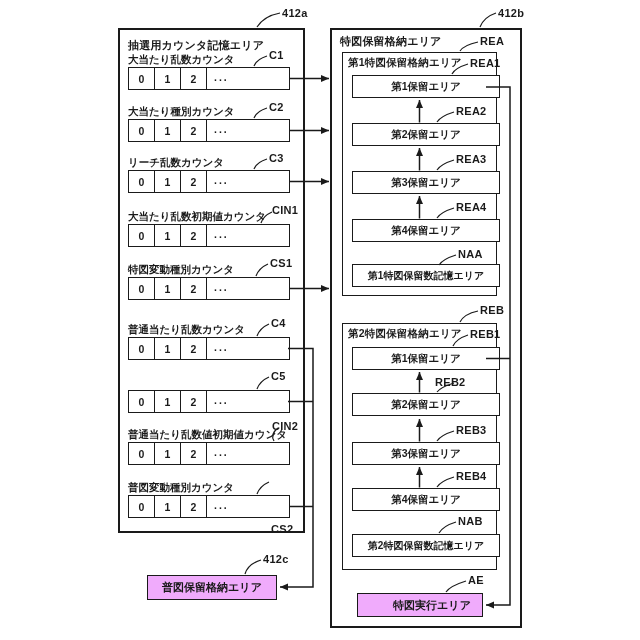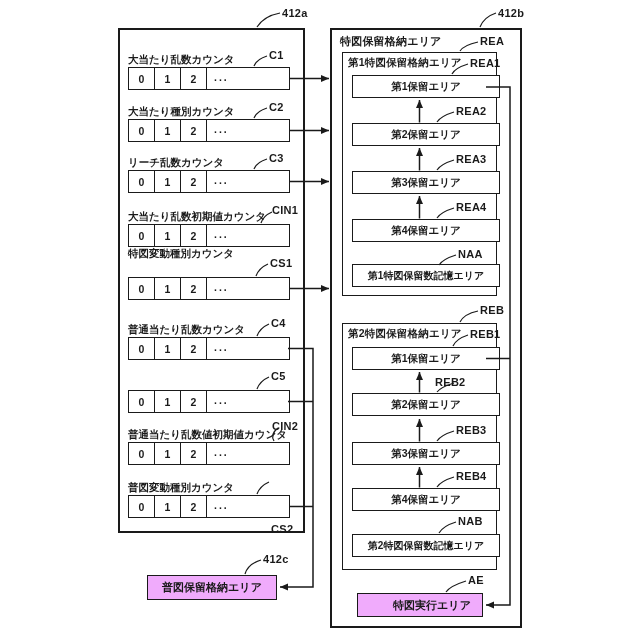--- a/index.html
+++ b/index.html
@@ -23,20 +23,21 @@
         align-items:center;justify-content:center;font-size:11px;font-weight:bold;
         white-space:nowrap;background:#f0abfc;}
   svg.overlay{position:absolute;left:0;top:0;pointer-events:none;}
 </style>
 </head>
 <body>
 
 <div id="stage">
 
   <div class="box" style="left:118px;top:28px;width:187px;height:505px;"></div>
+  <div class="jp" style="left:128px;top:38px;">抽選用カウンタ記憶エリア</div>
 
   <div class="clabel" style="top:53px">大当たり乱数カウンタ</div>
   <div class="crow" style="top:67px">
     <span class="cell">0</span>
     <span class="cell">1</span>
     <span class="cell">2</span>
     <span class="cell dots">...</span>
   </div>
 
   <div class="clabel" style="top:105px">大当たり種別カウンタ</div>
@@ -56,21 +57,21 @@
   </div>
 
   <div class="clabel" style="top:210px">大当たり乱数初期値カウンタ</div>
   <div class="crow" style="top:224px">
     <span class="cell">0</span>
     <span class="cell">1</span>
     <span class="cell">2</span>
     <span class="cell dots">...</span>
   </div>
 
-  <div class="clabel" style="top:247px">特図変動種別カウンタ</div>
+  <div class="clabel" style="top:263px">特図変動種別カウンタ</div>
   <div class="crow" style="top:277px">
     <span class="cell">0</span>
     <span class="cell">1</span>
     <span class="cell">2</span>
     <span class="cell dots">...</span>
   </div>
 
   <div class="clabel" style="top:323px">普通当たり乱数カウンタ</div>
   <div class="crow" style="top:337px">
     <span class="cell">0</span>

